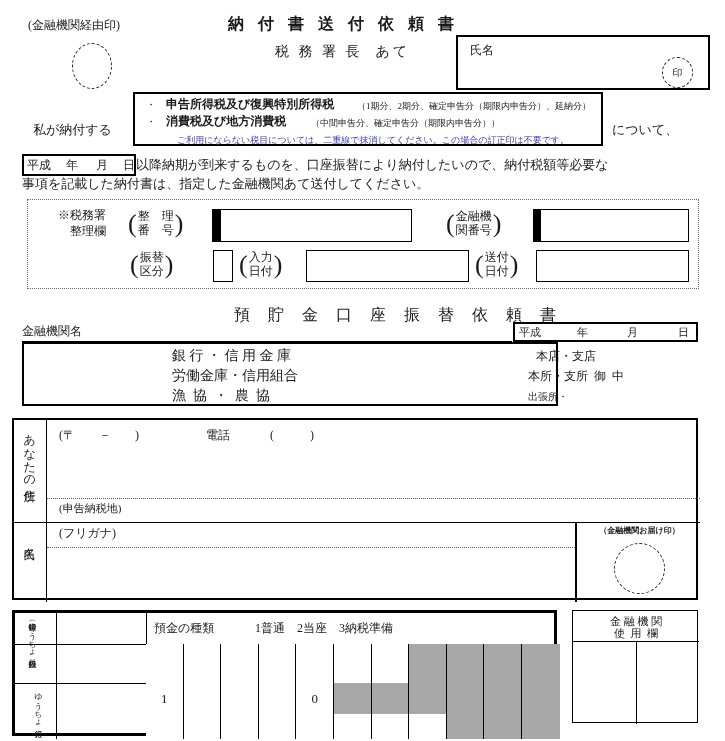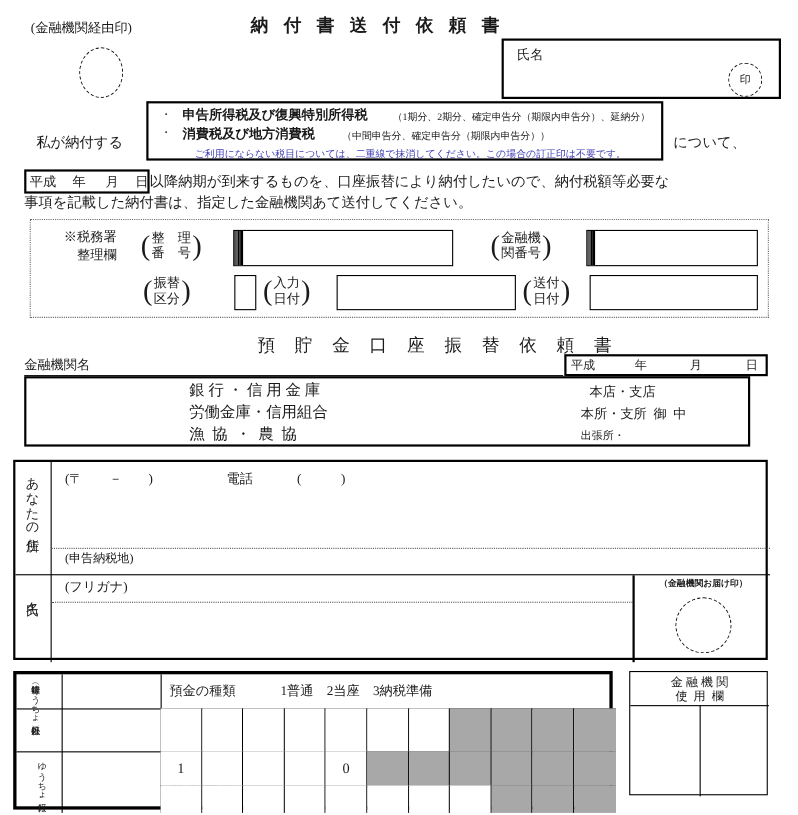--- a/index.html
+++ b/index.html
@@ -101,20 +101,21 @@
 <body>
 
 <div id="page">
 
   <div class="abs t12 nosel" style="left:28px; top:18px;text-align:right;">(金融機関経由印)</div>
 
   <div class="abs seal nosel" style="left:72px; top:43px; width:40px; height:46px;"></div>
 
   <div class="abs t16 bold sp5 nosel" style="left:228px; top:14px;">納 付 書 送 付 依 頼 書</div>
 
+  <div class="abs t14 sp3 nosel" style="left:275px; top:44px;">税 務 署 長  あて</div>
 
   <div class="abs solid2" style="left:456px; top:35px; width:254px; height:55px;">
     <div class="abs t12 nosel" style="left:12px; top:6px;">氏名</div>
     <div class="abs seal nosel" style="left:204px; top:20px; width:31px; height:31px;">
       <span class="t10">印</span>
     </div>
   </div>
 
   <div class="abs solid2" style="left:133px; top:92px; width:470px; height:54px;">
 
@@ -223,21 +224,21 @@
 
   <div class="abs hr1" style="left:22px; top:341px; width:490px;"></div>
 
   <div class="abs solid2" style="left:513px; top:322px; width:185px; height:20px;">
     <div class="abs t11 nosel" style="left:4px; top:2px;">平成</div>
     <div class="abs t11 nosel" style="left:62px; top:2px;">年</div>
     <div class="abs t11 nosel" style="left:112px; top:2px;">月</div>
     <div class="abs t11 nosel" style="left:163px; top:2px;">日</div>
   </div>
 
-  <div class="abs solid2" style="left:22px; top:342px; width:660px; height:64px;padding-left:38px;">
+  <div class="abs solid2" style="left:22px; top:342px; width:536px; height:64px;padding-left:38px;">
     <div class="abs t14 nosel" style="left:148px; top:4px;">銀 行 ・ 信 用 金 庫</div>
     <div class="abs t14 nosel" style="left:148px; top:24px;">労働金庫・信用組合</div>
     <div class="abs t14 nosel" style="left:148px; top:44px;">漁  協  ・  農  協</div>
 
     <div class="abs t12 nosel" style="left:512px; top:5px;">本店・支店</div>
     <div class="abs t12 nosel" style="left:504px; top:25px;">本所・支所  御  中</div>
     <div class="abs t10 nosel" style="left:504px; top:47px;">出張所・</div>
   </div>
 
   <div class="abs solid2" style="left:12px; top:418px; width:686px; height:182px;">

